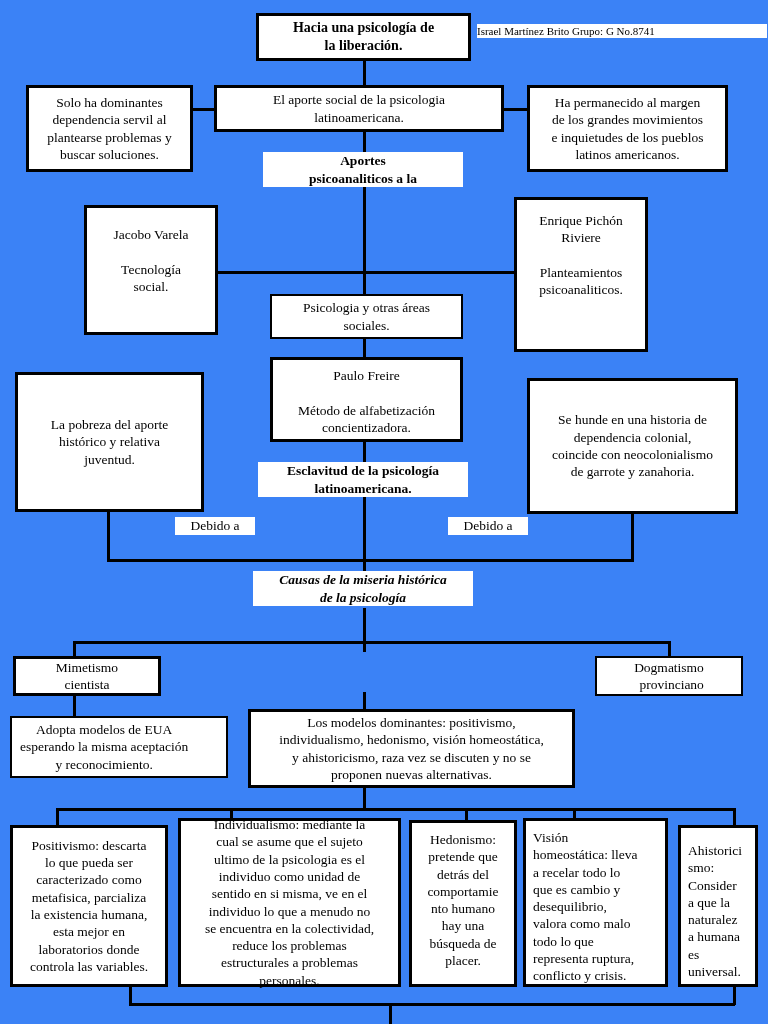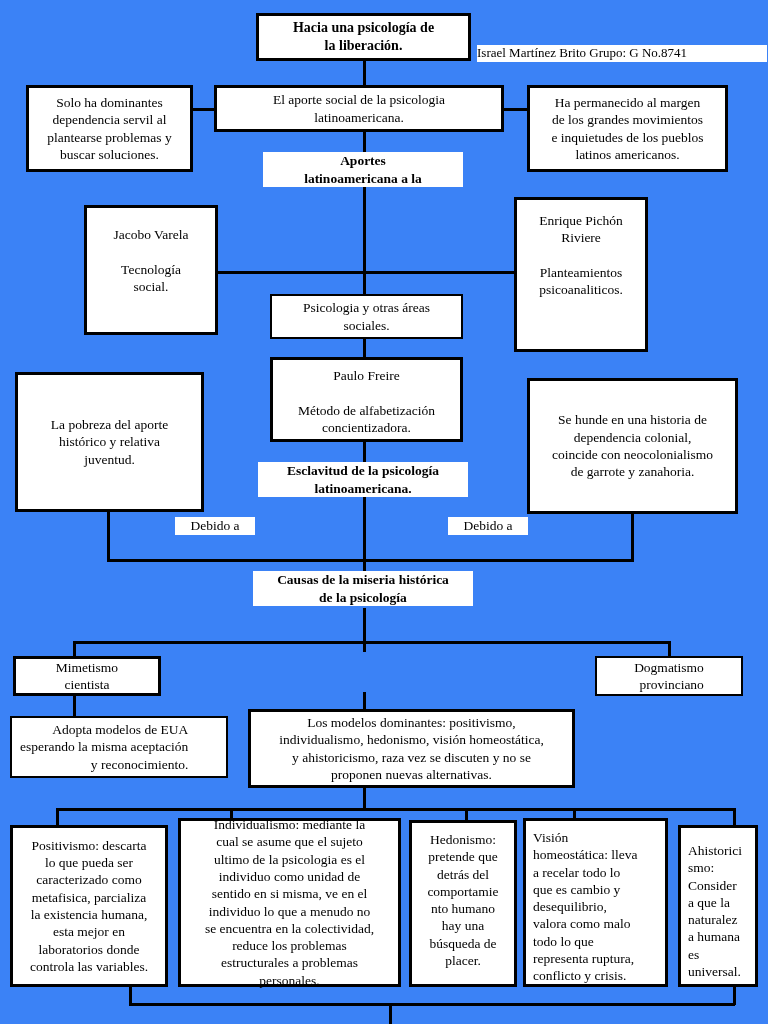--- a/index.html
+++ b/index.html
@@ -93,37 +93,37 @@
   <div class="ln v" style="left:733px; top:808px; height:20px;"></div>
 
   <div class="ln v" style="left:129px; top:986px; height:19px;"></div>
   <div class="ln v" style="left:733px; top:986px; height:19px;"></div>
   <div class="ln h" style="left:129px; top:1003px; width:606px;"></div>
   <div class="ln v" style="left:389px; top:1003px; height:21px;"></div>
 
   <div class="box bold" style="left:256px; top:13px; width:215px; height:48px; font-size:14px;">Hacia una psicología de
 la liberación.</div>
 
-  <div class="plain reg" style="left:477px; top:45px; width:290px; font-size:13px; text-align:left;">Israel Martínez Brito Grupo: G  No.8741</div>
+  <div class="plain reg" style="left:477px; top:24px; width:290px; font-size:11px; text-align:left;">Israel Martínez Brito Grupo: G  No.8741</div>
 
   <div class="box" style="left:214px; top:85px; width:290px; height:47px;">El aporte social de la psicologia
 latinoamericana.</div>
 
   <div class="box" style="left:26px; top:85px; width:167px; height:87px;">Solo ha dominantes
 dependencia servil al
 plantearse problemas y
 buscar soluciones.</div>
 
   <div class="box" style="left:527px; top:85px; width:201px; height:87px;">Ha permanecido al margen
 de los grandes movimientos
 e inquietudes de los pueblos
 latinos americanos.</div>
 
   <div class="plain" style="left:263px; top:152px; width:200px;">Aportes
-latinoamericana a la</div>
+psicoanaliticos a la</div>
 
   <div class="box top" style="left:84px; top:205px; width:134px; height:130px; padding-top:18px;">Jacobo Varela
 
 Tecnología
 social.</div>
 
   <div class="box top" style="left:514px; top:197px; width:134px; height:155px; padding-top:12px;">Enrique Pichón
 Riviere
 
 Planteamientos
@@ -146,31 +146,31 @@
 coincide con neocolonialismo
 de garrote y zanahoria.</div>
 
   <div class="plain" style="left:258px; top:462px; width:210px;">Esclavitud de la psicología
 latinoamericana.</div>
 
   <div class="plain reg" style="left:175px; top:517px; width:80px;">Debido a</div>
 
   <div class="plain reg" style="left:448px; top:517px; width:80px;">Debido a</div>
 
-  <div class="plain" style="left:253px; top:571px; width:220px;">Causas de la miseria histórica
+  <div class="plain" style="left:253px; top:571px; width:220px;font-style:italic;">Causas de la miseria histórica
 de la psicología</div>
 
   <div class="box" style="left:13px; top:656px; width:148px; height:40px;">Mimetismo
 cientista</div>
 
 
   <div class="box thin" style="left:595px; top:656px; width:148px; height:40px;text-align:right;">Dogmatismo
 provinciano</div>
 
-  <div class="box thin" style="left:10px; top:716px; width:218px; height:62px; text-align:right; justify-content:flex-start; padding-left:8px;">Adopta modelos de EUA
+  <div class="box thin" style="left:10px; top:716px; width:218px; height:62px; text-align:center; justify-content:flex-start; padding-left:8px;">Adopta modelos de EUA
 esperando la misma aceptación
 y reconocimiento.</div>
 
   <div class="box" style="left:248px; top:709px; width:327px; height:79px;">Los modelos dominantes: positivismo,
 individualismo, hedonismo, visión homeostática,
 y ahistoricismo, raza vez se discuten y no se
 proponen nuevas alternativas.</div>
 
   <div class="box" style="left:10px; top:825px; width:158px; height:162px;">Positivismo: descarta
 lo que pueda ser

